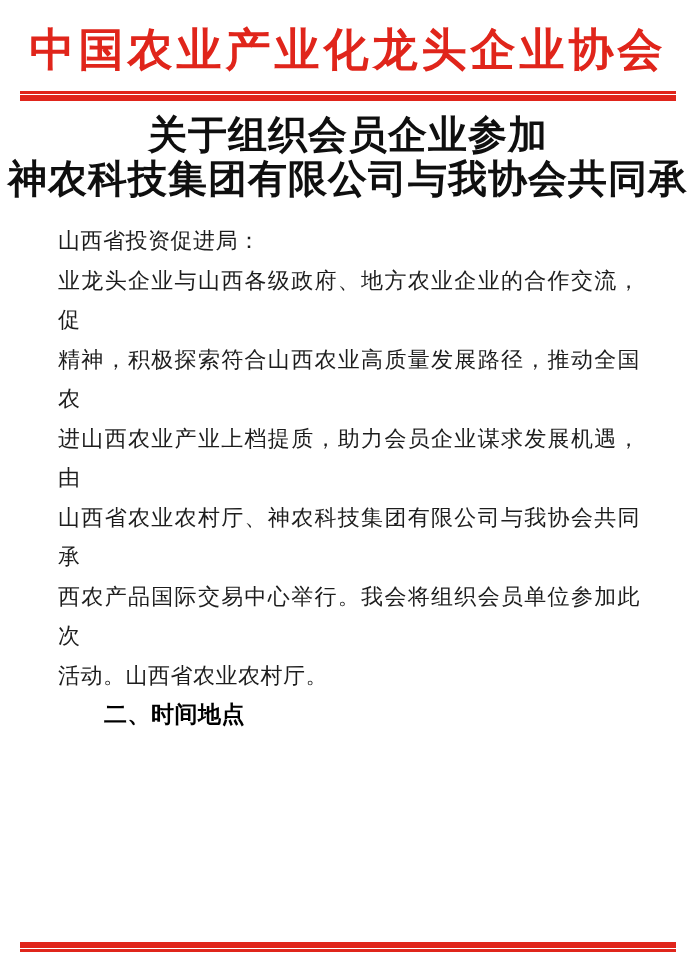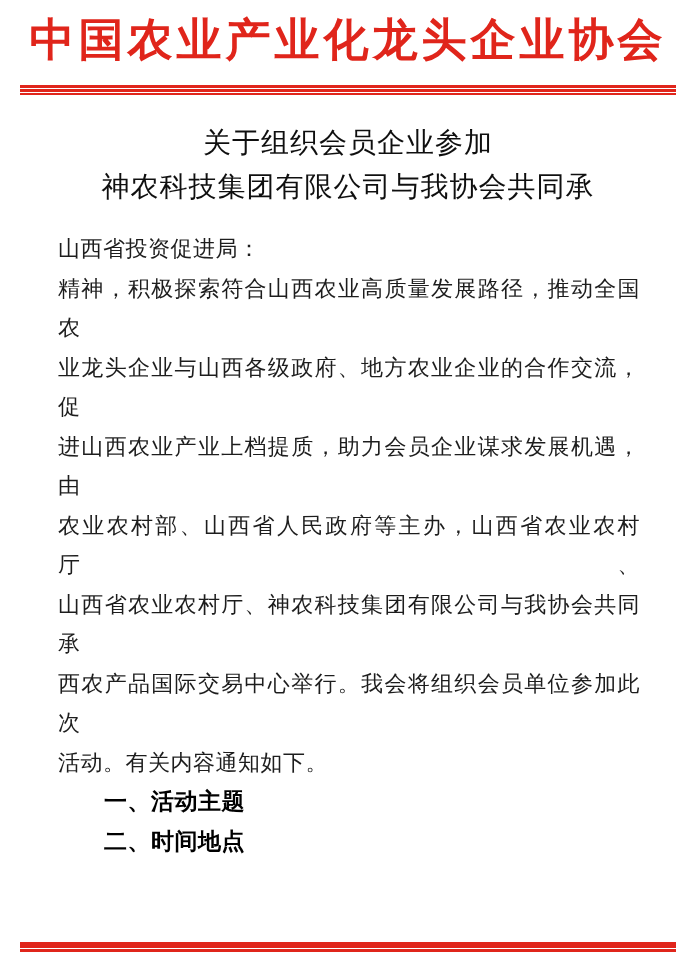--- a/index.html
+++ b/index.html
@@ -5,53 +5,53 @@
   html, body { margin: 0; padding: 0; background: #ffffff; }
   .page {
     position: relative;
     width: 696px;
     height: 958px;
     background: #ffffff;
     overflow: hidden;
     font-family: "Liberation Serif", "DejaVu Serif", serif;
   }
   .org-name {
-    padding-top: 18px;
+    padding-top: 24px;
     text-align: center;
     color: #e0251b;
     font-weight: bold;
     font-size: 45px;
     line-height: 52px;
     letter-spacing: 4px;
     white-space: nowrap;
-    font-family: Liberation Mono, monospace;
+    font-family: Liberation Sans, sans-serif;
   }
   .rule {
     height: 10px;
     background: linear-gradient(to bottom,
       #e0251b 0 30%, #ffffff 30% 42%,
       #e0251b 42% 75%, #ffffff 75% 83%,
       #e0251b 83% 100%);
   }
   .rule-top { margin: 15px 20px 0 20px; }
   .rule-bottom {
     position: absolute;
     left: 20px;
     right: 20px;
     bottom: 6px;
     background: linear-gradient(to bottom,
       #e0251b 0 58%, #ffffff 58% 70%,
       #e0251b 70% 100%);
   }
   .title {
-    margin: 26px 0 0 0;
+    margin: 12px 0 0 0;
     text-align: center;
-    font-weight: normal;
+    font-weight: bold;
     color: #0f0f0f;
-    font-size: 28px;
+    font-size: 39px;
     line-height: 44px;
     letter-spacing: 1px;
   }
   .title .t-line { display: block; }
   .body {
     margin: 20px 56px 0 58px;
     font-size: 22px;
     line-height: 39.5px;
     color: #1d1d1d;
     letter-spacing: 0.5px;
@@ -81,29 +81,27 @@
 
   <h1 class="title">
     <span class="t-line">关于组织会员企业参加</span>
     <span class="t-line">神农科技集团有限公司与我协会共同承</span>
   </h1>
 
   <main class="body">
 
     <div class="line">山西省投资促进局：</div>
 
+    <div class="line fill">业龙头企业与山西各级政府、地方农业企业的合作交流，促</div>
     <div class="line fill">精神，积极探索符合山西农业高质量发展路径，推动全国农</div>
-    <div class="line fill">业龙头企业与山西各级政府、地方农业企业的合作交流，促</div>
     <div class="line fill">进山西农业产业上档提质，助力会员企业谋求发展机遇，由</div>
-    <div class="line fill">农业农村部、山西省人民政府等主办，山西省农业农村厅、</div>
     <div class="line fill">山西省农业农村厅、神农科技集团有限公司与我协会共同承</div>
     <div class="line fill">西农产品国际交易中心举行。我会将组织会员单位参加此次</div>
-    <div class="line">活动。有关内容通知如下。</div>
+    <div class="line">活动。山西省农业农村厅。</div>
 
-    <div class="line heading indent">一、活动主题</div>
 
     <div class="line heading indent">二、时间地点</div>
 
   </main>
 
   <div class="rule rule-bottom"></div>
 
 </div>
 
 </body></html>

